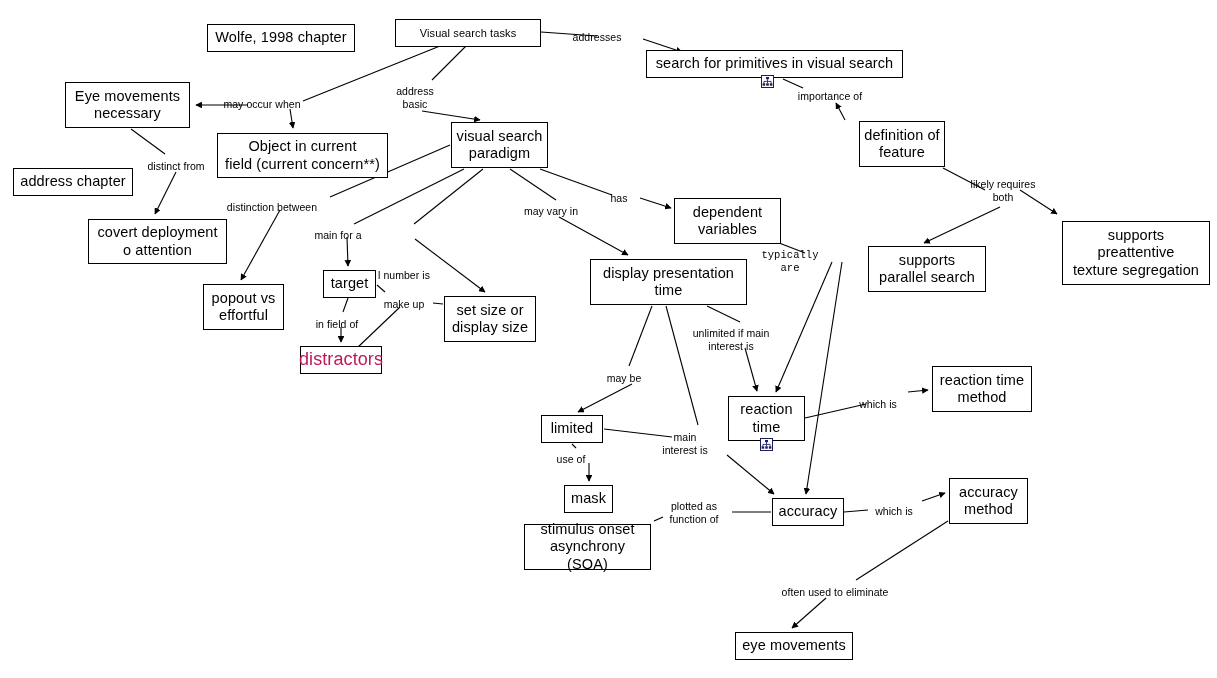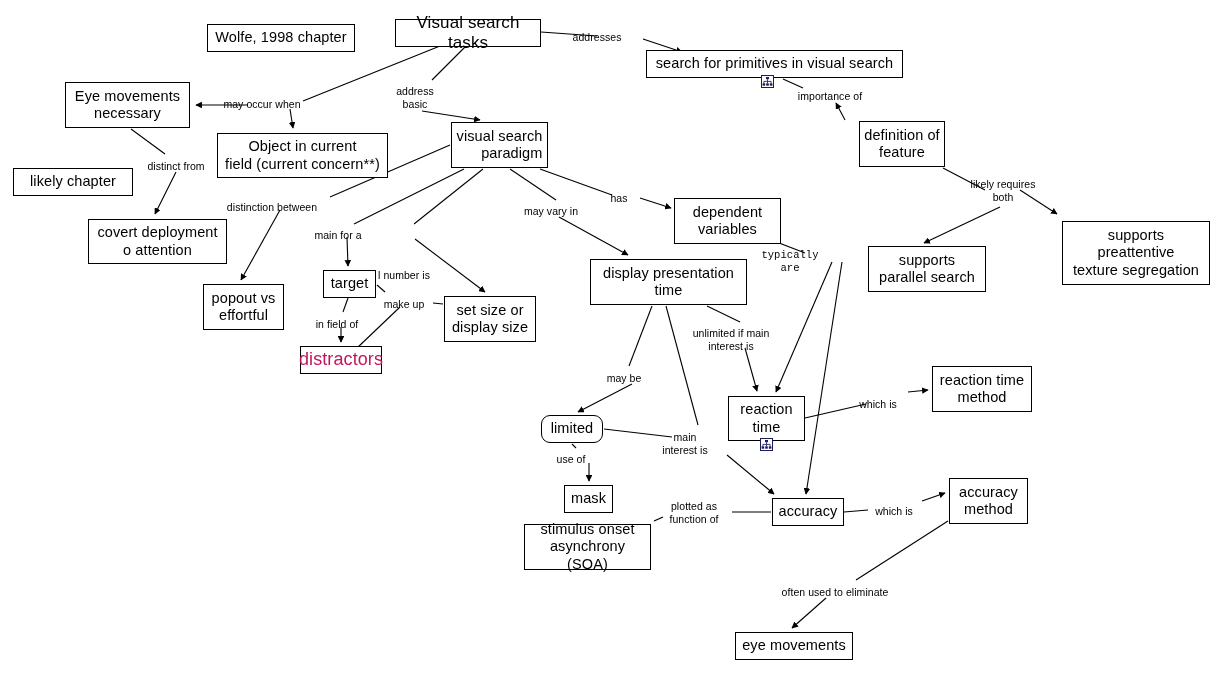--- a/index.html
+++ b/index.html
@@ -122,31 +122,31 @@
         <path d="M 663 517 L 654 521" fill="none" stroke="#000000" stroke-width="1.1"></path>
         <path d="M 732 512 L 771 512" fill="none" stroke="#000000" stroke-width="1.1"></path>
         <path d="M 844 512 L 868 510" fill="none" stroke="#000000" stroke-width="1.1"></path>
         <path d="M 922 501 L 945 493" fill="none" stroke="#000000" stroke-width="1.1" marker-end="url(#arrowhead)"></path>
         <path d="M 948 521 L 856 580" fill="none" stroke="#000000" stroke-width="1.1"></path>
         <path d="M 826 598 L 792 628" fill="none" stroke="#000000" stroke-width="1.1" marker-end="url(#arrowhead)"></path>
       </g>
   </svg>
   <div id="nodes-layer">
       <div class="node" style="left: 207px; top: 24px; width: 148px; height: 26px; font-size: 14.5px; color: rgb(0, 0, 0); border-color: rgb(0, 0, 0);">Wolfe, 1998 chapter</div>
-      <div class="node" style="left: 395px; top: 19px; width: 146px; height: 26px; font-size: 17px; color: rgb(0, 0, 0); border-color: rgb(0, 0, 0);">Visual search tasks</div>
+      <div class="node" style="left: 395px; top: 19px; width: 146px; height: 26px; font-size: 11px; color: rgb(0, 0, 0); border-color: rgb(0, 0, 0);">Visual search tasks</div>
       <div class="node" style="left: 646px; top: 50px; width: 257px; height: 28px; font-size: 14.5px; color: rgb(0, 0, 0); border-color: rgb(0, 0, 0);">search for primitives in visual search</div>
       <div class="node" style="left: 65px; top: 82px; width: 125px; height: 46px; font-size: 14.5px; color: rgb(0, 0, 0); border-color: rgb(0, 0, 0);">Eye movements
 necessary</div>
       <div class="node" style="left: 217px; top: 133px; width: 171px; height: 45px; font-size: 14.5px; color: rgb(0, 0, 0); border-color: rgb(0, 0, 0);">Object in current
 field (current concern**)</div>
-      <div class="node" style="left: 451px; top: 122px; width: 97px; height: 46px; font-size: 14.5px; color: rgb(0, 0, 0); border-color: rgb(0, 0, 0); text-align: right;">visual search
+      <div class="node" style="left: 451px; top: 122px; width: 97px; height: 46px; font-size: 14.5px; color: rgb(0, 0, 0); border-color: rgb(0, 0, 0);">visual search
 paradigm</div>
       <div class="node" style="left: 859px; top: 121px; width: 86px; height: 46px; font-size: 14.5px; color: rgb(0, 0, 0); border-color: rgb(0, 0, 0);">definition of
 feature</div>
-      <div class="node" style="left: 13px; top: 168px; width: 120px; height: 26px; font-size: 14.5px; color: rgb(0, 0, 0); border-color: rgb(0, 0, 0);">likely chapter</div>
+      <div class="node" style="left: 13px; top: 168px; width: 120px; height: 26px; font-size: 14.5px; color: rgb(0, 0, 0); border-color: rgb(0, 0, 0);">address chapter</div>
       <div class="node" style="left: 674px; top: 198px; width: 107px; height: 46px; font-size: 14.5px; color: rgb(0, 0, 0); border-color: rgb(0, 0, 0);">dependent
 variables</div>
       <div class="node" style="left: 1062px; top: 221px; width: 148px; height: 64px; font-size: 14.5px; color: rgb(0, 0, 0); border-color: rgb(0, 0, 0);">supports
 preattentive
 texture segregation</div>
       <div class="node" style="left: 88px; top: 219px; width: 139px; height: 45px; font-size: 14.5px; color: rgb(0, 0, 0); border-color: rgb(0, 0, 0);">covert deployment
 o attention</div>
       <div class="node" style="left: 868px; top: 246px; width: 118px; height: 46px; font-size: 14.5px; color: rgb(0, 0, 0); border-color: rgb(0, 0, 0);">supports
 parallel search</div>
       <div class="node" style="left: 590px; top: 259px; width: 157px; height: 46px; font-size: 14.5px; color: rgb(0, 0, 0); border-color: rgb(0, 0, 0);">display presentation
@@ -154,21 +154,21 @@
       <div class="node" style="left: 323px; top: 270px; width: 53px; height: 27px; font-size: 14.5px; color: rgb(0, 0, 0); border-color: rgb(0, 0, 0);">target</div>
       <div class="node" style="left: 203px; top: 284px; width: 81px; height: 46px; font-size: 14.5px; color: rgb(0, 0, 0); border-color: rgb(0, 0, 0);">popout vs
 effortful</div>
       <div class="node" style="left: 444px; top: 296px; width: 92px; height: 46px; font-size: 14.5px; color: rgb(0, 0, 0); border-color: rgb(0, 0, 0);">set size or
 display size</div>
       <div class="node" style="left: 300px; top: 346px; width: 82px; height: 27px; font-size: 18px; color: #be185d; border-color: rgb(0, 0, 0);">distractors</div>
       <div class="node" style="left: 932px; top: 366px; width: 100px; height: 46px; font-size: 14.5px; color: rgb(0, 0, 0); border-color: rgb(0, 0, 0);">reaction time
 method</div>
       <div class="node" style="left: 728px; top: 396px; width: 77px; height: 45px; font-size: 14.5px; color: rgb(0, 0, 0); border-color: rgb(0, 0, 0);">reaction
 time</div>
-      <div class="node" style="left: 541px; top: 415px; width: 62px; height: 28px; font-size: 14.5px; color: rgb(0, 0, 0); border-color: rgb(0, 0, 0); border-radius: 9px;">limited</div>
+      <div class="node" style="left: 541px; top: 415px; width: 62px; height: 28px; font-size: 14.5px; color: rgb(0, 0, 0); border-color: rgb(0, 0, 0);">limited</div>
       <div class="node" style="left: 949px; top: 478px; width: 79px; height: 46px; font-size: 14.5px; color: rgb(0, 0, 0); border-color: rgb(0, 0, 0);">accuracy
 method</div>
       <div class="node" style="left: 564px; top: 485px; width: 49px; height: 27px; font-size: 14.5px; color: rgb(0, 0, 0); border-color: rgb(0, 0, 0);">mask</div>
       <div class="node" style="left: 772px; top: 498px; width: 72px; height: 27px; font-size: 14.5px; color: rgb(0, 0, 0); border-color: rgb(0, 0, 0);">accuracy</div>
       <div class="node" style="left: 524px; top: 524px; width: 127px; height: 46px; font-size: 14.5px; color: rgb(0, 0, 0); border-color: rgb(0, 0, 0);">stimulus onset
 asynchrony (SOA)</div>
       <div class="node" style="left: 735px; top: 632px; width: 118px; height: 27px; font-size: 14.5px; color: rgb(0, 0, 0); border-color: rgb(0, 0, 0);">eye movements</div>
     </div>
   <div id="labels-layer">
       <div class="link-label" style="left: 597px; top: 31px; width: 70px; color: rgb(0, 0, 0);">addresses</div>

